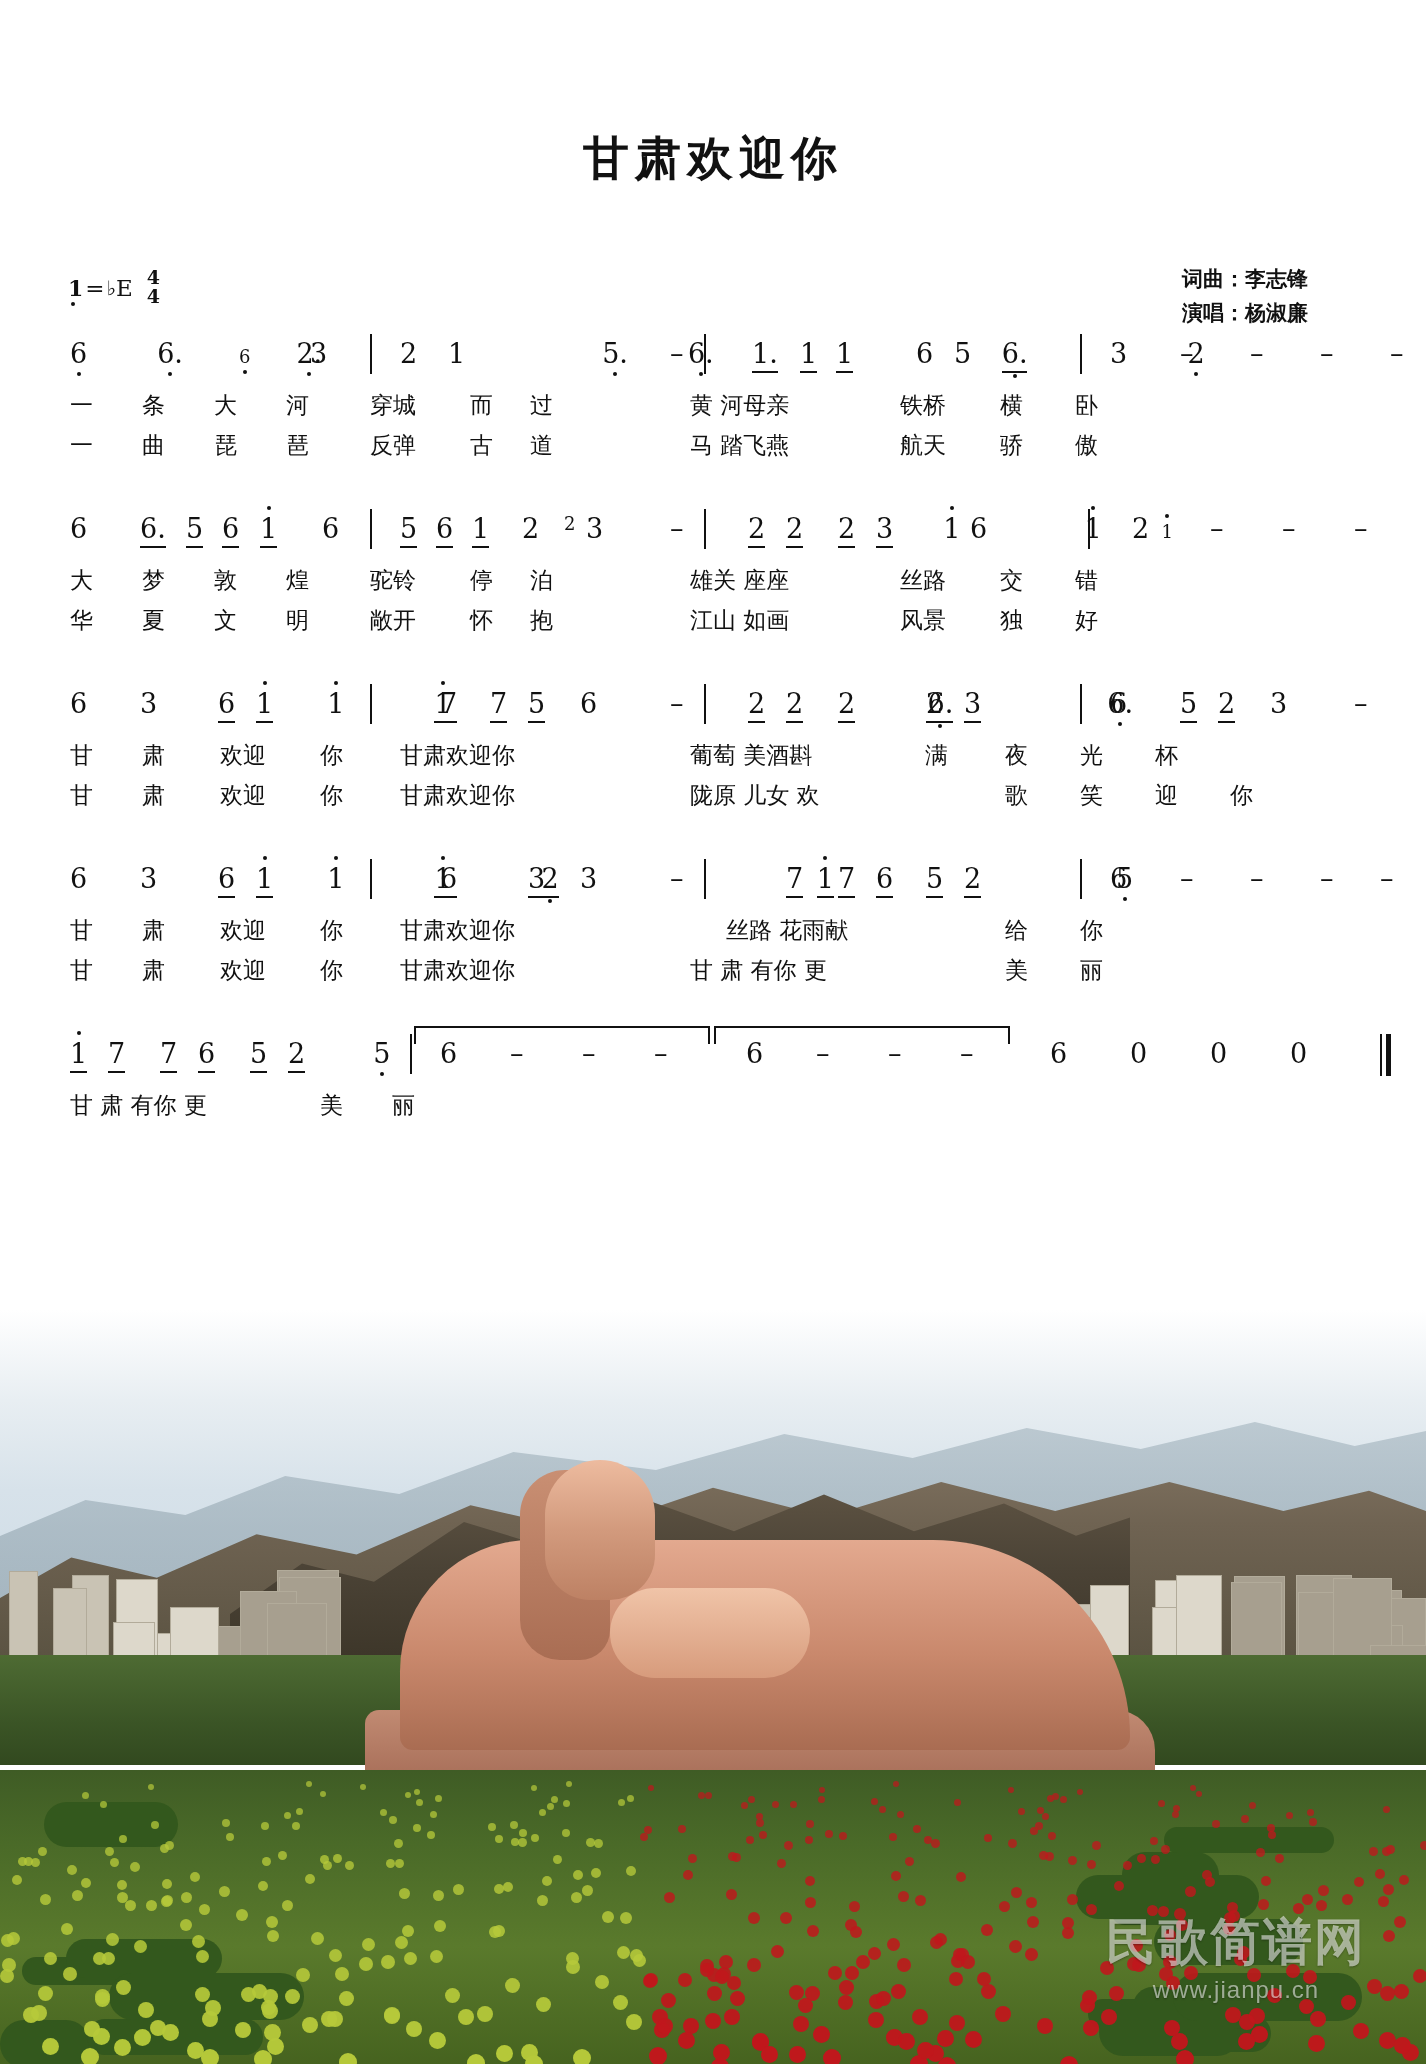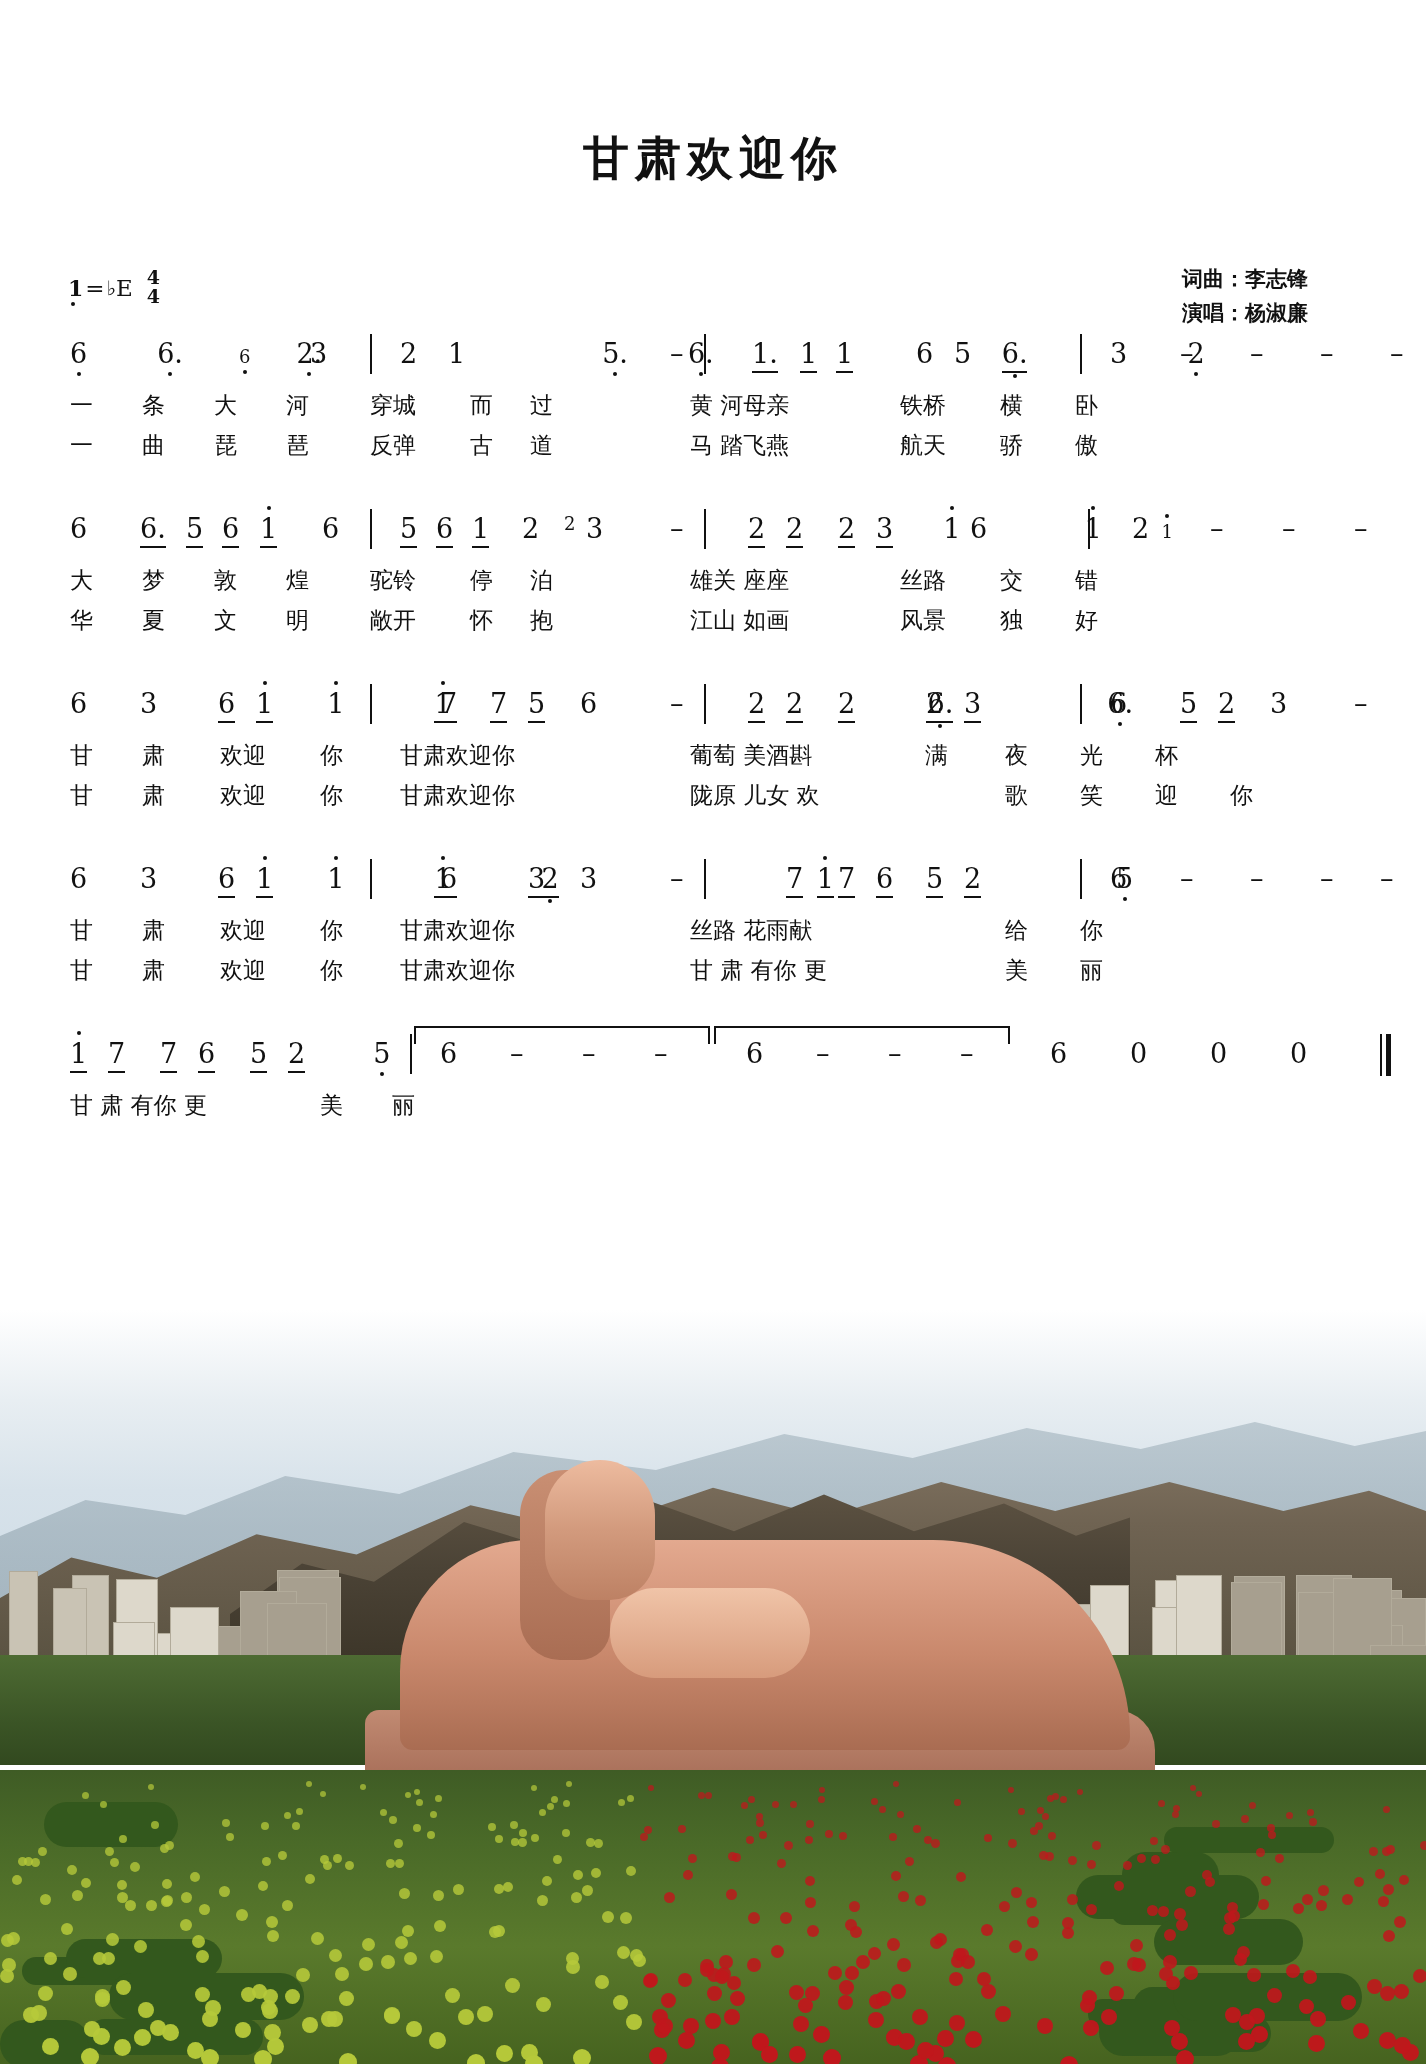--- a/index.html
+++ b/index.html
@@ -409,21 +409,21 @@
         </div>
       </div>
       <div class="system" style="top: 855px;">
         <div class="noteline"><span class="n" style="left: 0px;">6</span><span class="n" style="left: 70px;">3</span><span class="n u1" style="left: 148px;">6</span><span class="n u1 oct-high" style="left: 186px;">1</span><span class="n oct-high" style="left: 240px;">1</span><span class="n u1 oct-high" style="left: 330px;">1</span><span class="n u1" style="left: 370px;">6</span><span class="n u1 oct-low" style="left: 420px;">2</span><span class="n u1" style="left: 458px;">3</span><span class="n" style="left: 510px;">3</span><span class="n" style="left: 600px;">–</span><span class="n u1 oct-high" style="left: 678px;">1</span><span class="n u1" style="left: 716px;">7</span><span class="n u1" style="left: 768px;">7</span><span class="n u1" style="left: 806px;">6</span><span class="n u1" style="left: 856px;">5</span><span class="n u1" style="left: 894px;">2</span><span class="n oct-low" style="left: 960px;">5</span><span class="n" style="left: 1040px;">6</span><span class="n" style="left: 1110px;">–</span><span class="n" style="left: 1180px;">–</span><span class="n" style="left: 1250px;">–</span><span class="n" style="left: 1310px;">–</span><div class="bar" style="left: 300px;"></div><div class="bar" style="left: 634px;"></div><div class="bar" style="left: 1010px;"></div></div>
         <div class="lyricline">
           <span class="ly" style="left: 0px;">甘</span>
           <span class="ly" style="left: 72px;">肃</span>
           <span class="ly" style="left: 150px;">欢迎</span>
           <span class="ly" style="left: 250px;">你</span>
           <span class="ly" style="left: 330px;">甘肃欢迎你</span>
-          <span class="ly" style="left: 620px;">丝路 花雨献</span>
+          <span class="ly" style="left: 656px;">丝路 花雨献</span>
           <span class="ly" style="left: 935px;">给</span>
           <span class="ly" style="left: 1010px;">你</span>
         </div>
         <div class="lyricline">
           <span class="ly" style="left: 0px;">甘</span>
           <span class="ly" style="left: 72px;">肃</span>
           <span class="ly" style="left: 150px;">欢迎</span>
           <span class="ly" style="left: 250px;">你</span>
           <span class="ly" style="left: 330px;">甘肃欢迎你</span>
           <span class="ly" style="left: 620px;">甘 肃 有你 更</span>
@@ -931,15 +931,19 @@
         <div class="flower-ylw" style="left: 345px; top: 91px; width: 9px; height: 9px; opacity: 0.79;"></div>
         <div class="flower-ylw" style="left: 181px; top: 122px; width: 11px; height: 11px; opacity: 0.82;"></div>
         <div class="flower-red" style="left: 1008px; top: 69px; width: 9px; height: 9px; opacity: 0.76;"></div>
         <div class="flower-ylw" style="left: 518px; top: 68px; width: 9px; height: 9px; opacity: 0.76;"></div>
         <div class="flower-red" style="left: 1249px; top: 32px; width: 7px; height: 7px; opacity: 0.72;"></div>
         <div class="flower-red" style="left: 1082px; top: 220px; width: 15px; height: 15px; opacity: 0.93;"></div>
         <div class="flower-red" style="left: 747px; top: 188px; width: 14px; height: 14px; opacity: 0.89;"></div>
         <div class="flower-red" style="left: 913px; top: 55px; width: 8px; height: 8px; opacity: 0.75;"></div>
       </div>
 
+    <div class="watermark">
+      <div class="wm-logo">民歌简谱网</div>
+      <div class="wm-url">www.jianpu.cn</div>
+    </div>
   </div>
 
 </div>
 
 </body></html>

